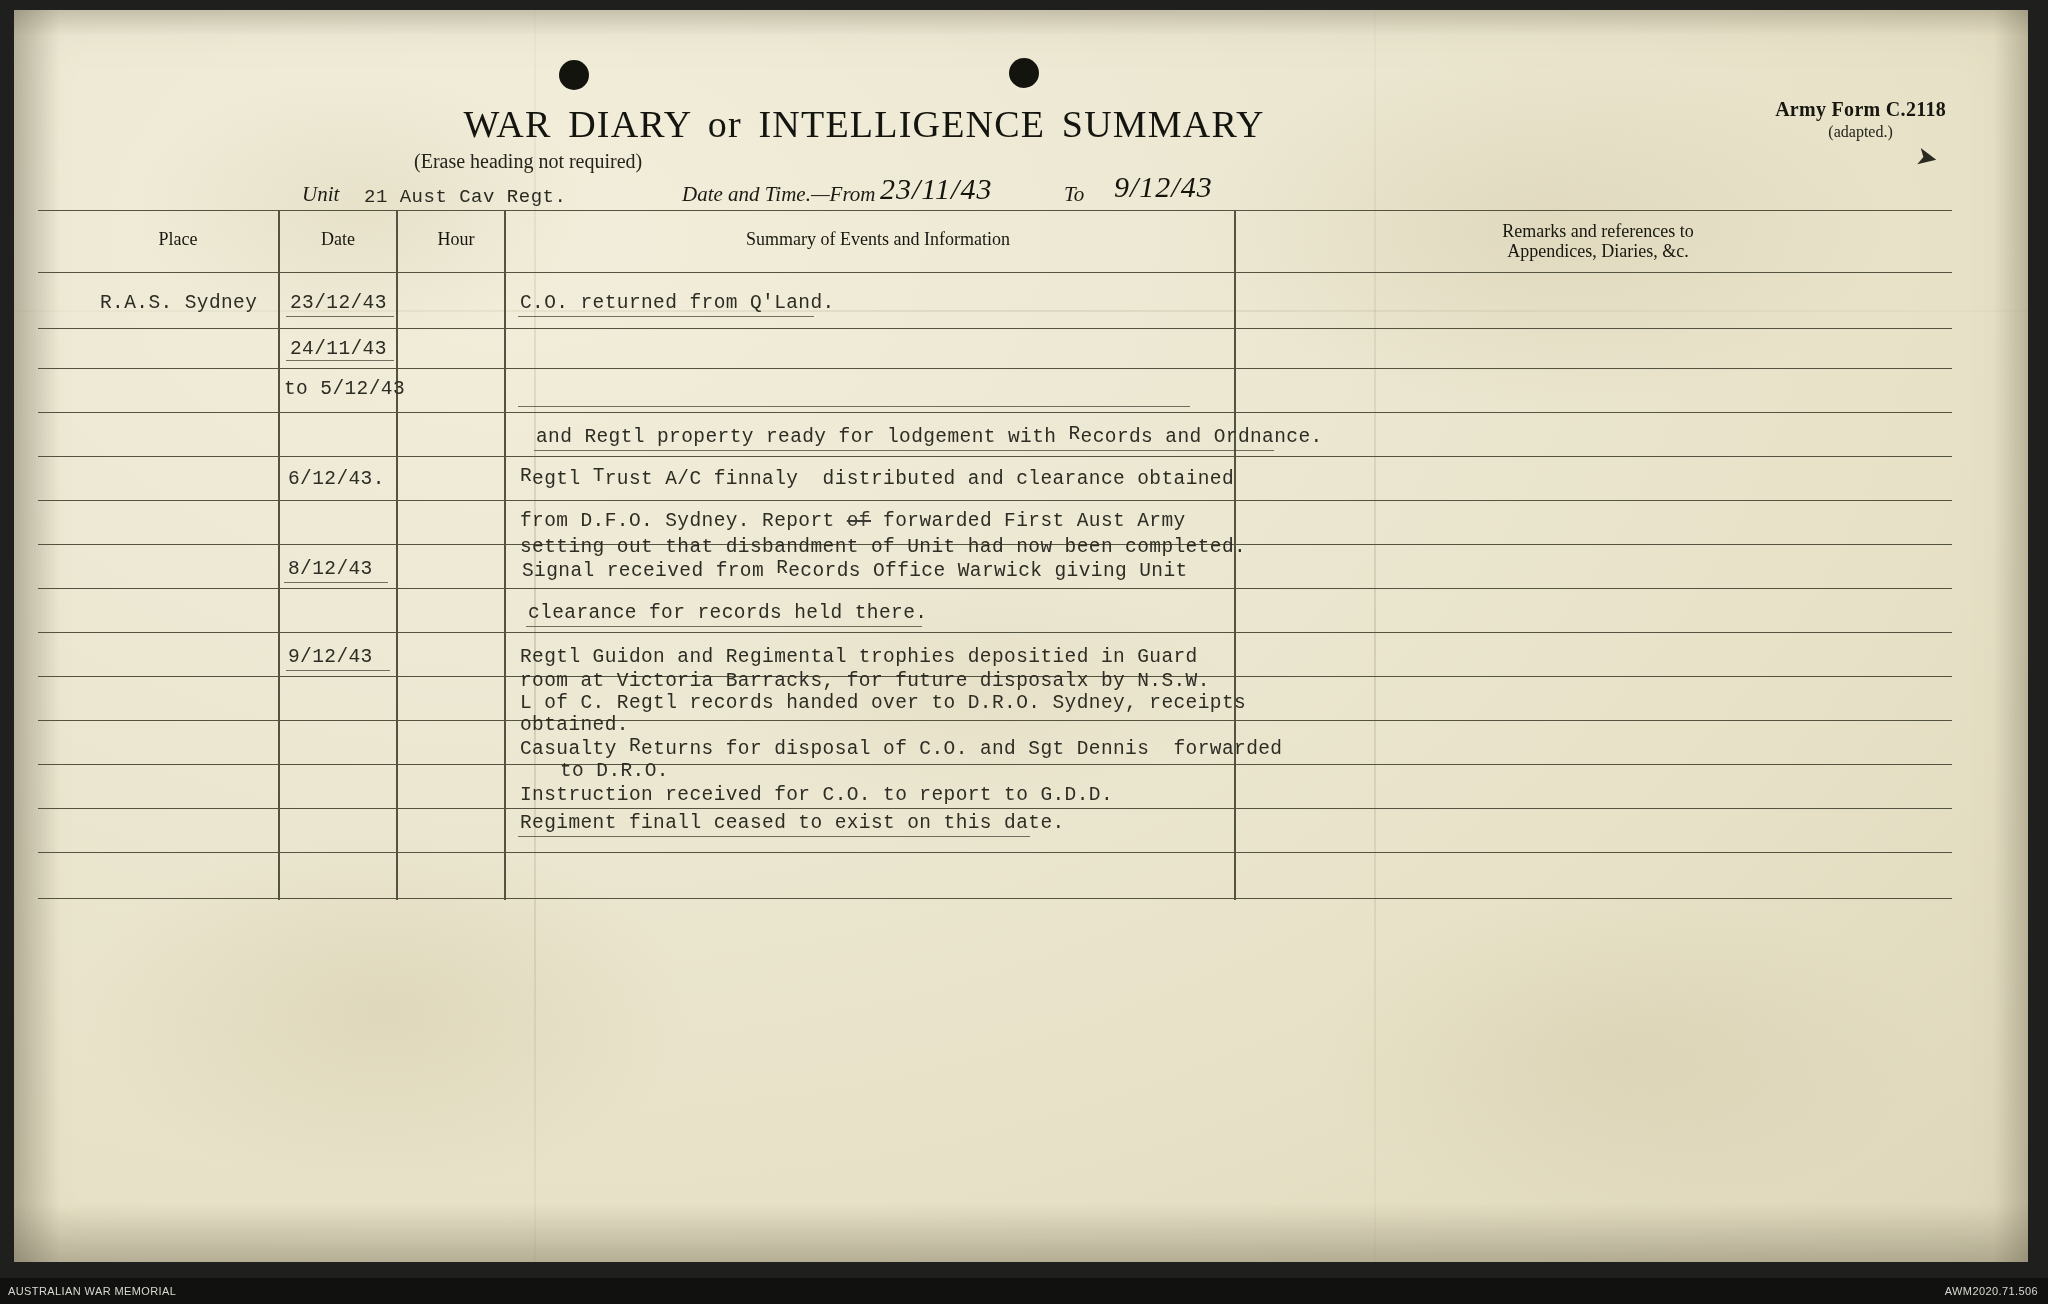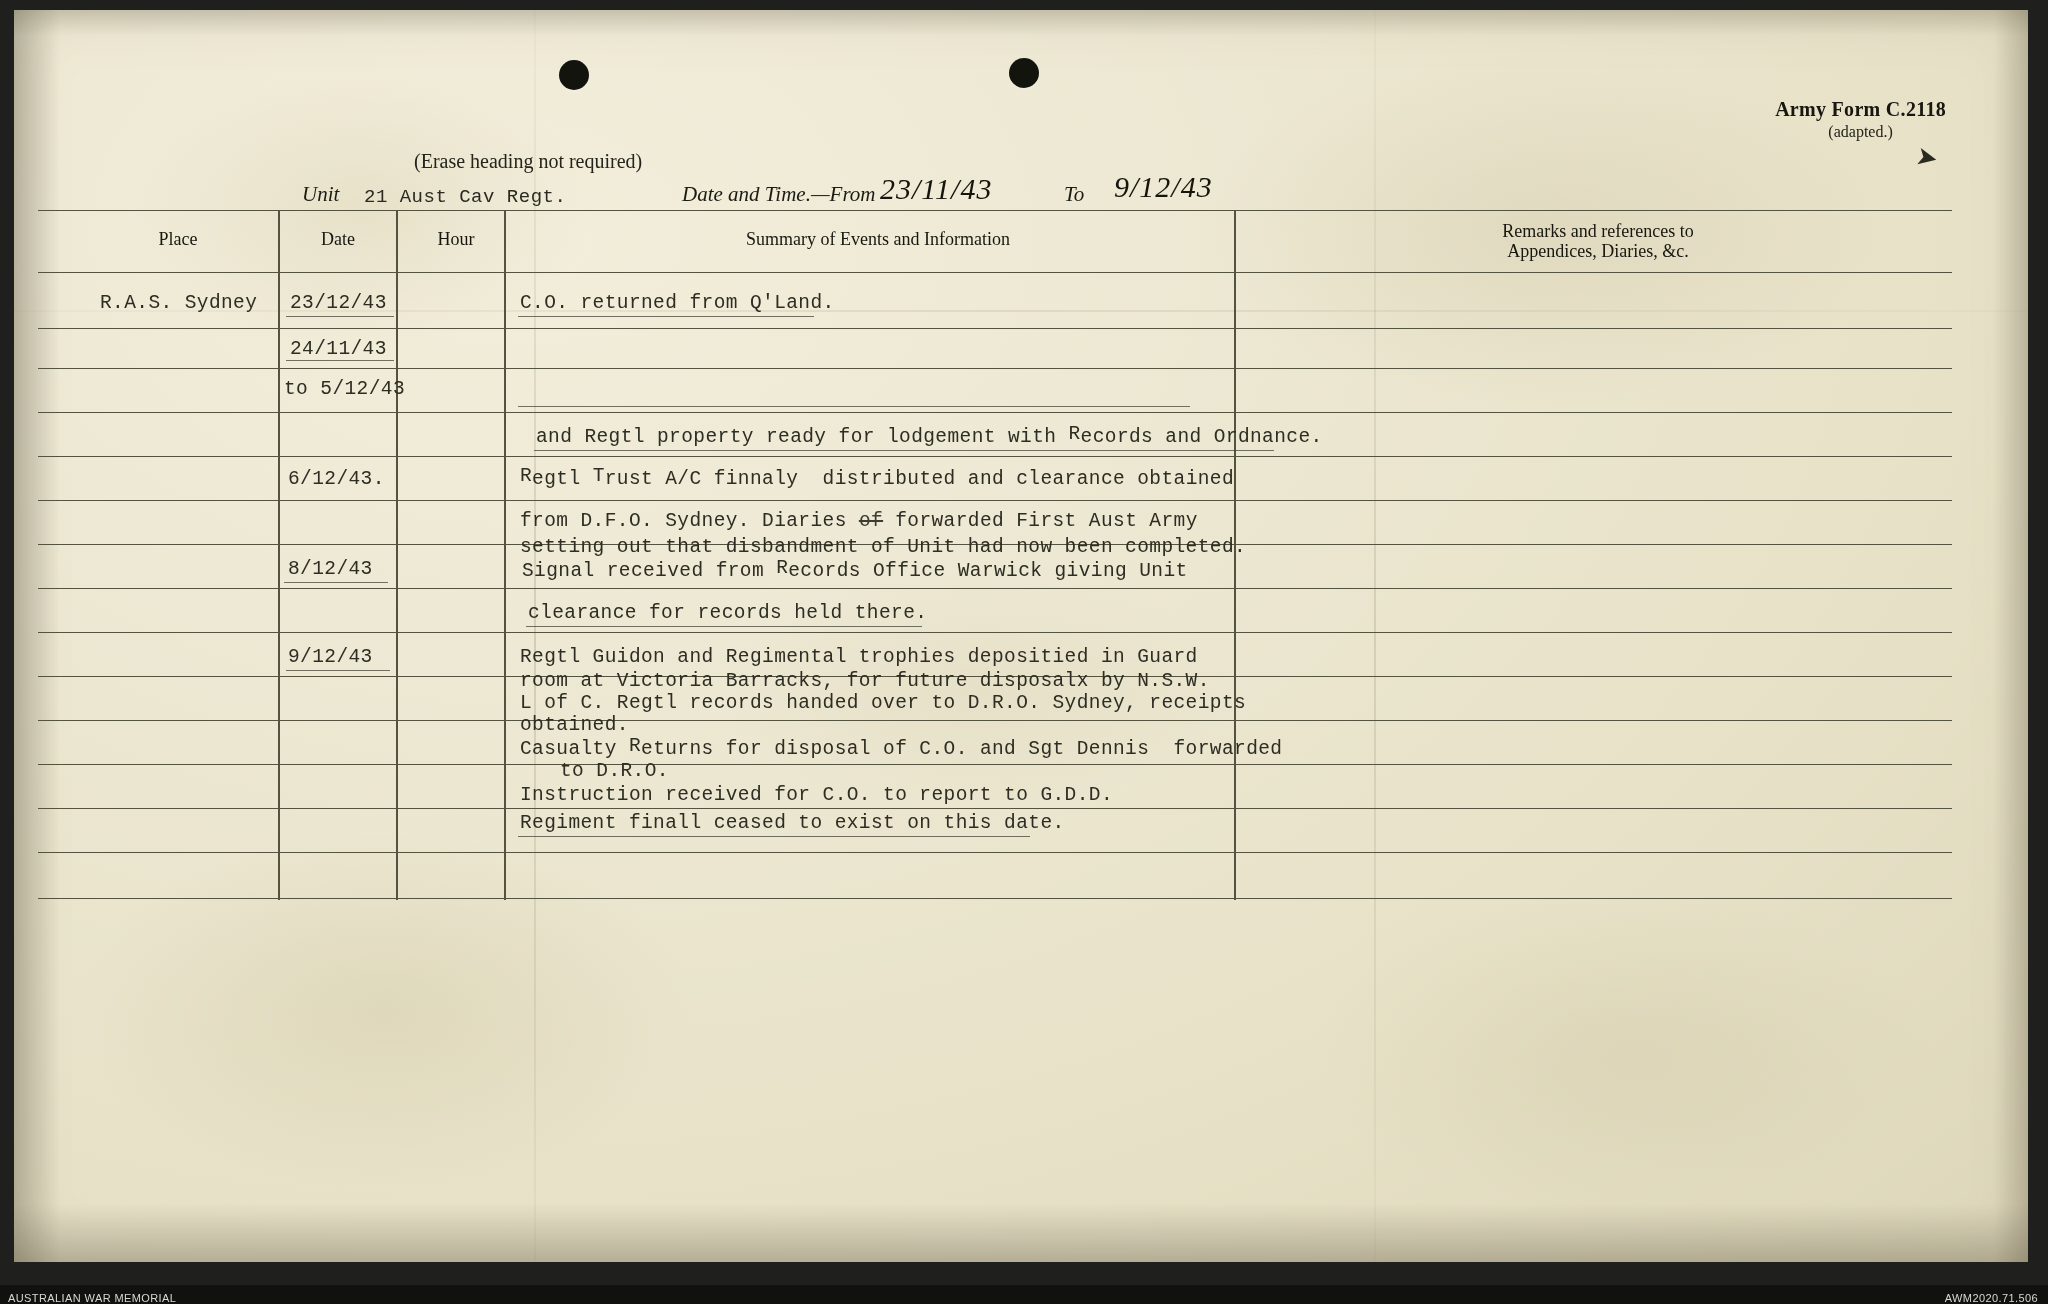--- a/index.html
+++ b/index.html
@@ -216,21 +216,21 @@
     position: absolute;
     height: 1.2px;
     background: rgba(70,70,56,0.75);
   }
 
   
   #footer {
     position: absolute;
     left: 0; bottom: 0;
     width: 2048px;
-    height: 19px;
+    height: 26px;
     background: #111110;
     color: #d8d8d2;
     font-family: "Liberation Sans", sans-serif;
     font-size: 11px;
   }
   #footer .left { position: absolute; left: 8px; top: 7px; letter-spacing: 0.4px; }
   #footer .right { position: absolute; right: 10px; top: 7px; letter-spacing: 0.4px; }
 </style>
 </head>
 <body>
@@ -250,20 +250,21 @@
     <div class="crease" id="cr3"></div>
 
     <div id="edge-left"></div>
     <div id="edge-right"></div>
     <div id="edge-top"></div>
     <div id="edge-bottom"></div>
 
     <div class="punch" id="punch1"></div>
     <div class="punch" id="punch2"></div>
 
+    <div id="title">WAR  DIARY  or  INTELLIGENCE  SUMMARY</div>
     <div id="subtitle">(Erase heading not required)</div>
 
     <div id="army-form">
       <div class="af-line1">Army Form C.2118</div>
       <div class="af-line2">(adapted.)</div>
     </div>
     <div id="af-mark">➤</div>
 
     <div id="unit-line">
       <span id="unit-seg" class="ul-label">Unit</span>
@@ -332,21 +333,21 @@
       <div class="cell-text" style="left:498px; top:216px;">
         and Regtl property ready for lodgement with <span class="sup-r">R</span>ecords and Ordnance.
       </div>
       <div class="pen-underline" style="left:496px; top:240px; width:740px;"></div>
 
       <div class="cell-text" style="left:482px; top:258px;">
         <span class="sup-r">R</span>egtl <span class="sup-r">T</span>rust A/C finnaly&nbsp; distributed and clearance obtained
       </div>
 
       <div class="cell-text" style="left:482px; top:300px;">
-        from D.F.O. Sydney. <span>Diaries </span><span class="strike">of</span><span> forwarded First Aust Army</span>
+        from D.F.O. Sydney. <span>Report </span><span class="strike">of</span><span> forwarded First Aust Army</span>
       </div>
 
       <div class="cell-text" style="left:484px; top:350px;">
         Signal received from <span class="sup-r">R</span>ecords Office Warwick giving Unit
       </div>
 
       <div class="cell-text" style="left:482px; top:326px;">setting out that disbandment of Unit had now been completed.</div>
 
       <div class="cell-text" style="left:490px; top:392px;">clearance for records held there.</div>
       <div class="pen-underline" style="left:488px; top:416px; width:396px;"></div>

